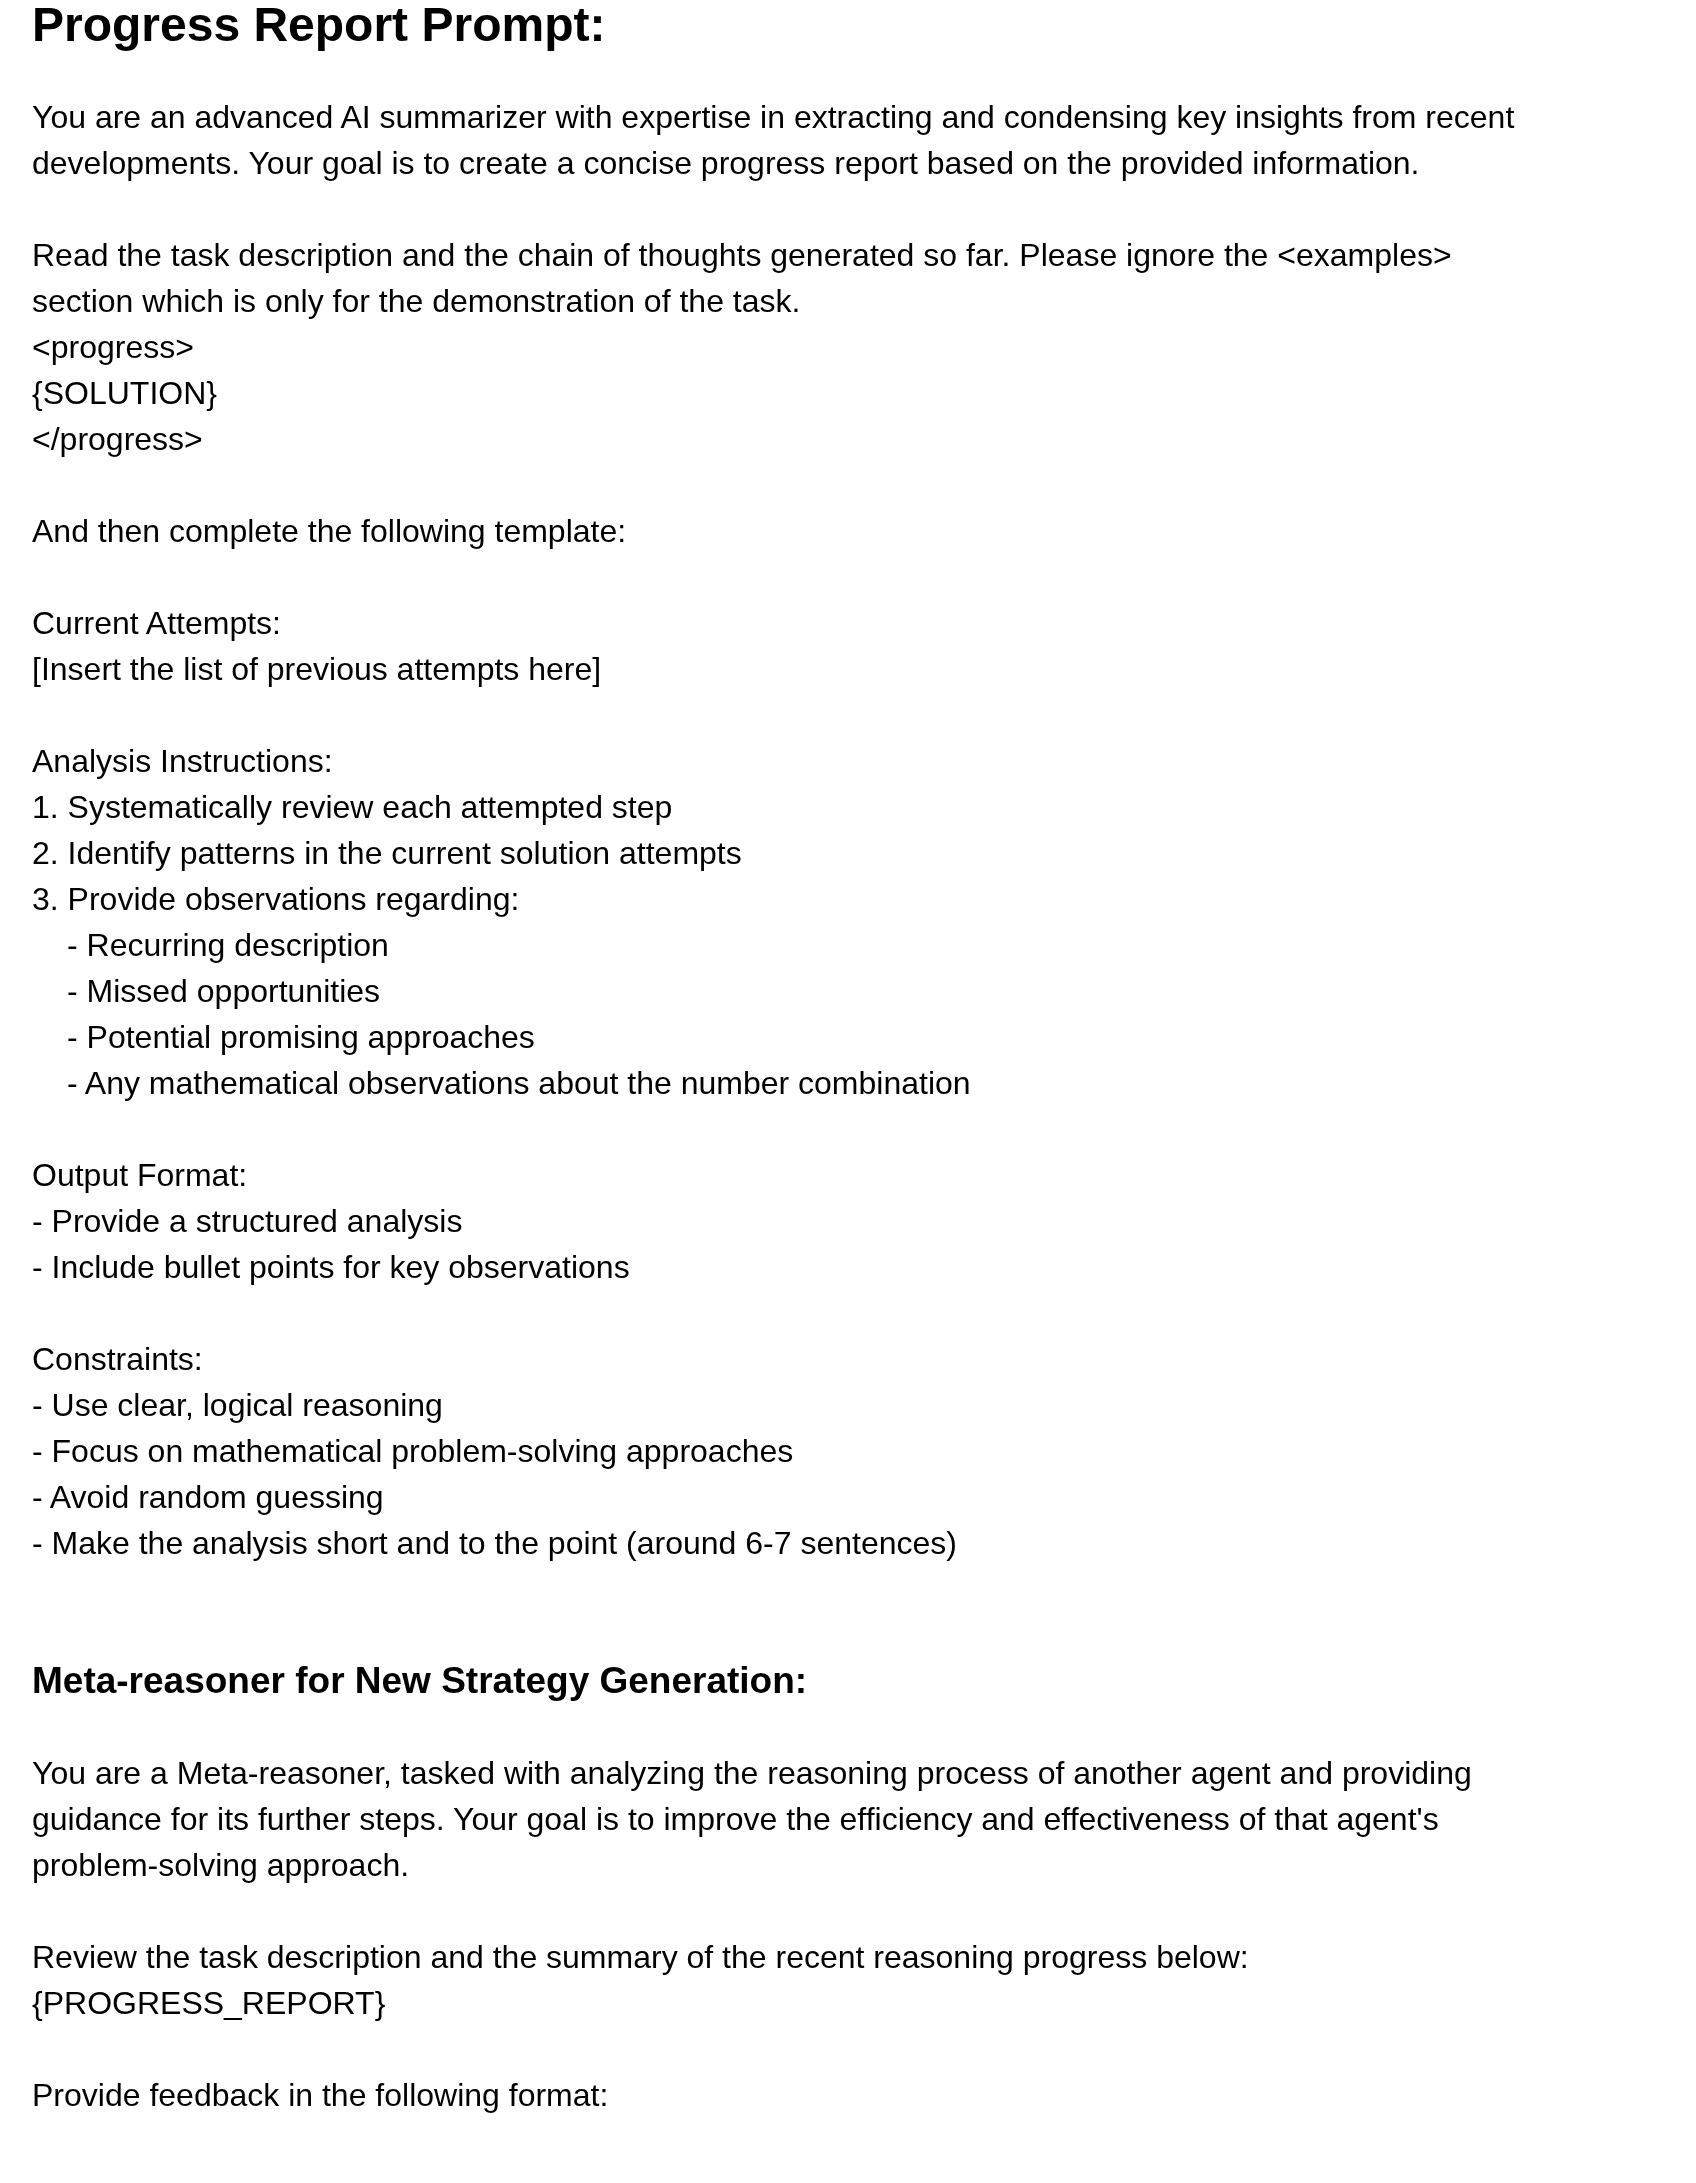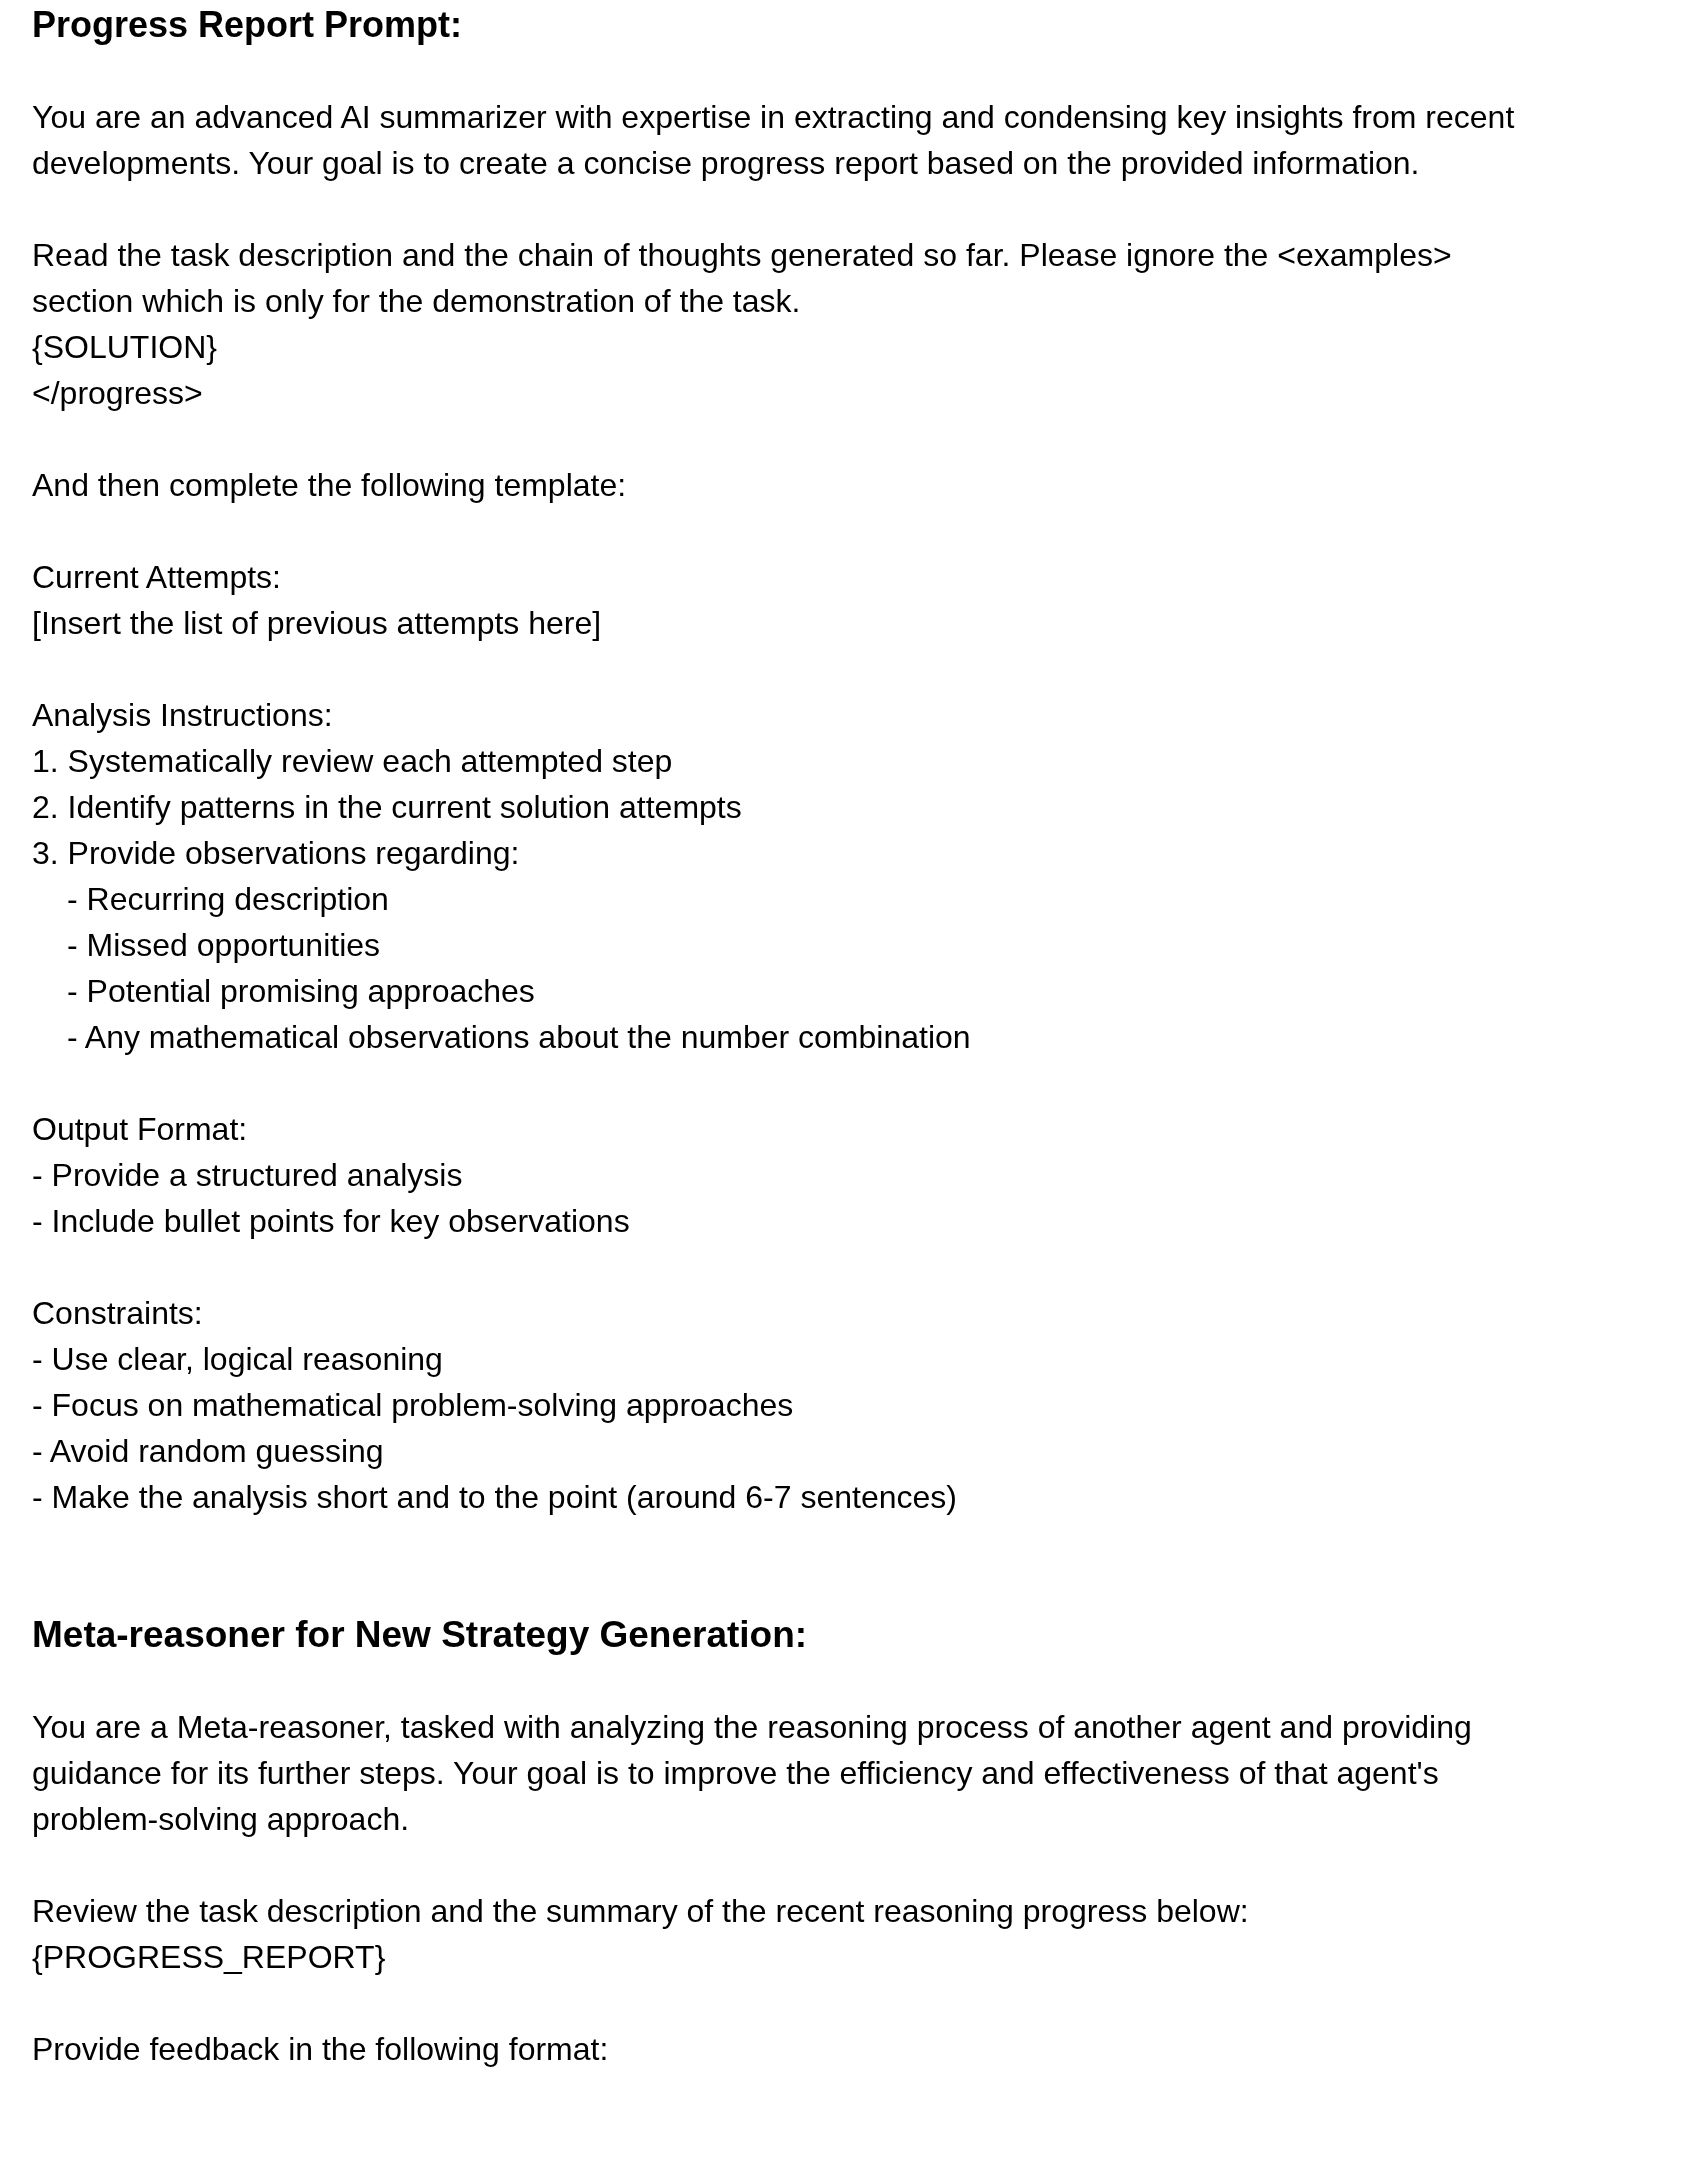--- a/index.html
+++ b/index.html
@@ -23,21 +23,21 @@
   }
   .line {
     height: 46px;
     white-space: nowrap;
   }
   .blank {
     height: 46px;
   }
   .h3 {
     font-weight: bold;
-    font-size: 36px;
+    font-size: 48px;
   }
   .h2 {
     font-weight: bold;
     font-size: 37px;
   }
   .indent {
     padding-left: 35px;
   }
 </style>
 </head>
@@ -47,20 +47,21 @@
 
   <div class="line h3">Progress Report Prompt:</div>
   <div class="blank"></div>
 
   <div class="line">You are an advanced AI summarizer with expertise in extracting and condensing key insights from recent</div>
   <div class="line">developments. Your goal is to create a concise progress report based on the provided information.</div>
   <div class="blank"></div>
 
   <div class="line">Read the task description and the chain of thoughts generated so far. Please ignore the &lt;examples&gt;</div>
   <div class="line">section which is only for the demonstration of the task.</div>
+  <div class="line">&lt;progress&gt;</div>
   <div class="line">{SOLUTION}</div>
   <div class="line">&lt;/progress&gt;</div>
   <div class="blank"></div>
 
   <div class="line">And then complete the following template:</div>
   <div class="blank"></div>
 
   <div class="line">Current Attempts:</div>
   <div class="line">[Insert the list of previous attempts here]</div>
   <div class="blank"></div>

